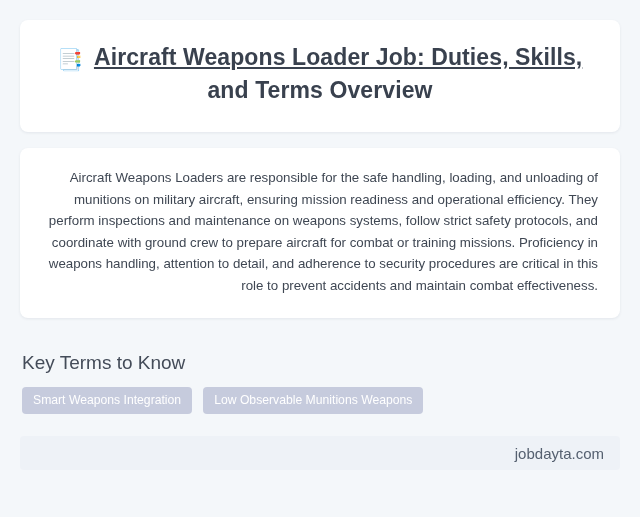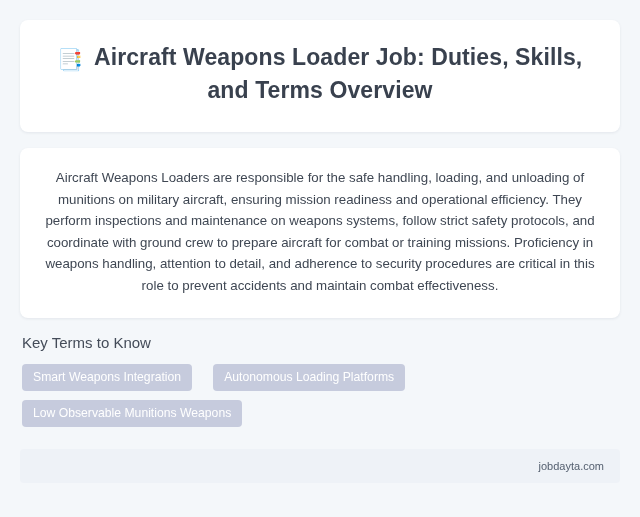--- a/index.html
+++ b/index.html
@@ -31,48 +31,49 @@
   .title-line {
     display: block;
     font-size: 23px;
     line-height: 31px;
     font-weight: bold;
     color: #39414e;
     letter-spacing: 0.1px;
   }
   .title-inner {
     display: inline;
+    text-decoration: underline;
   }
   .title-icon {
     font-size: 21px;
     margin-right: 10px;
     vertical-align: -2px;
     color: #b9bfd0;
   }
   .summary-card {
     margin-top: 16px;
     padding: 19px 22px 22px 22px;
   }
   .summary-text {
     font-size: 13.3px;
     line-height: 21.5px;
     color: #3f4753;
     margin: 0;
-    text-align: center;
+    text-align: right;
   }
   .section-heading {
-    font-size: 15px;
+    font-size: 19px;
     color: #444c59;
-    margin: 16px 0 13px 2px;
+    margin: 34px 0 13px 2px;
     font-weight: normal;
   }
   .terms {
     display: flex;
     flex-wrap: wrap;
-    gap: 9px 21px;
+    gap: 9px 11px;
     margin-left: 2px;
     max-width: 580px;
   }
   .term-chip {
     background: #c6cbdd;
     color: #ffffff;
     border-radius: 4px;
     padding: 6px 11px 7px 11px;
     font-size: 12.2px;
     line-height: 14px;
@@ -83,21 +84,21 @@
     background: #eef2f7;
     border-radius: 4px;
     height: 34px;
     display: flex;
     align-items: center;
     justify-content: flex-end;
     padding-right: 16px;
     box-sizing: border-box;
   }
   .footer-text {
-    font-size: 11px;
+    font-size: 15px;
     color: #556070;
   }
 </style>
 </head>
 <body>
 
 <div class="page">
 
   <div class="card title-card">
     <div class="title-line">
@@ -107,21 +108,20 @@
   </div>
 
   <div class="card summary-card">
     <p class="summary-text">Aircraft Weapons Loaders are responsible for the safe handling, loading, and unloading of munitions on military aircraft, ensuring mission readiness and operational efficiency. They perform inspections and maintenance on weapons systems, follow strict safety protocols, and coordinate with ground crew to prepare aircraft for combat or training missions. Proficiency in weapons handling, attention to detail, and adherence to security procedures are critical in this role to prevent accidents and maintain combat effectiveness.</p>
   </div>
 
   <h2 class="section-heading">Key Terms to Know</h2>
 
   <div class="terms">
     <span class="term-chip">Smart Weapons Integration</span>
-    <span class="term-chip">Autonomous Loading Platforms</span>
     <span class="term-chip">Low Observable Munitions Weapons</span>
   </div>
 
   <div class="footer">
     <span class="footer-text">jobdayta.com</span>
   </div>
 
 </div>
 
 </body></html>

